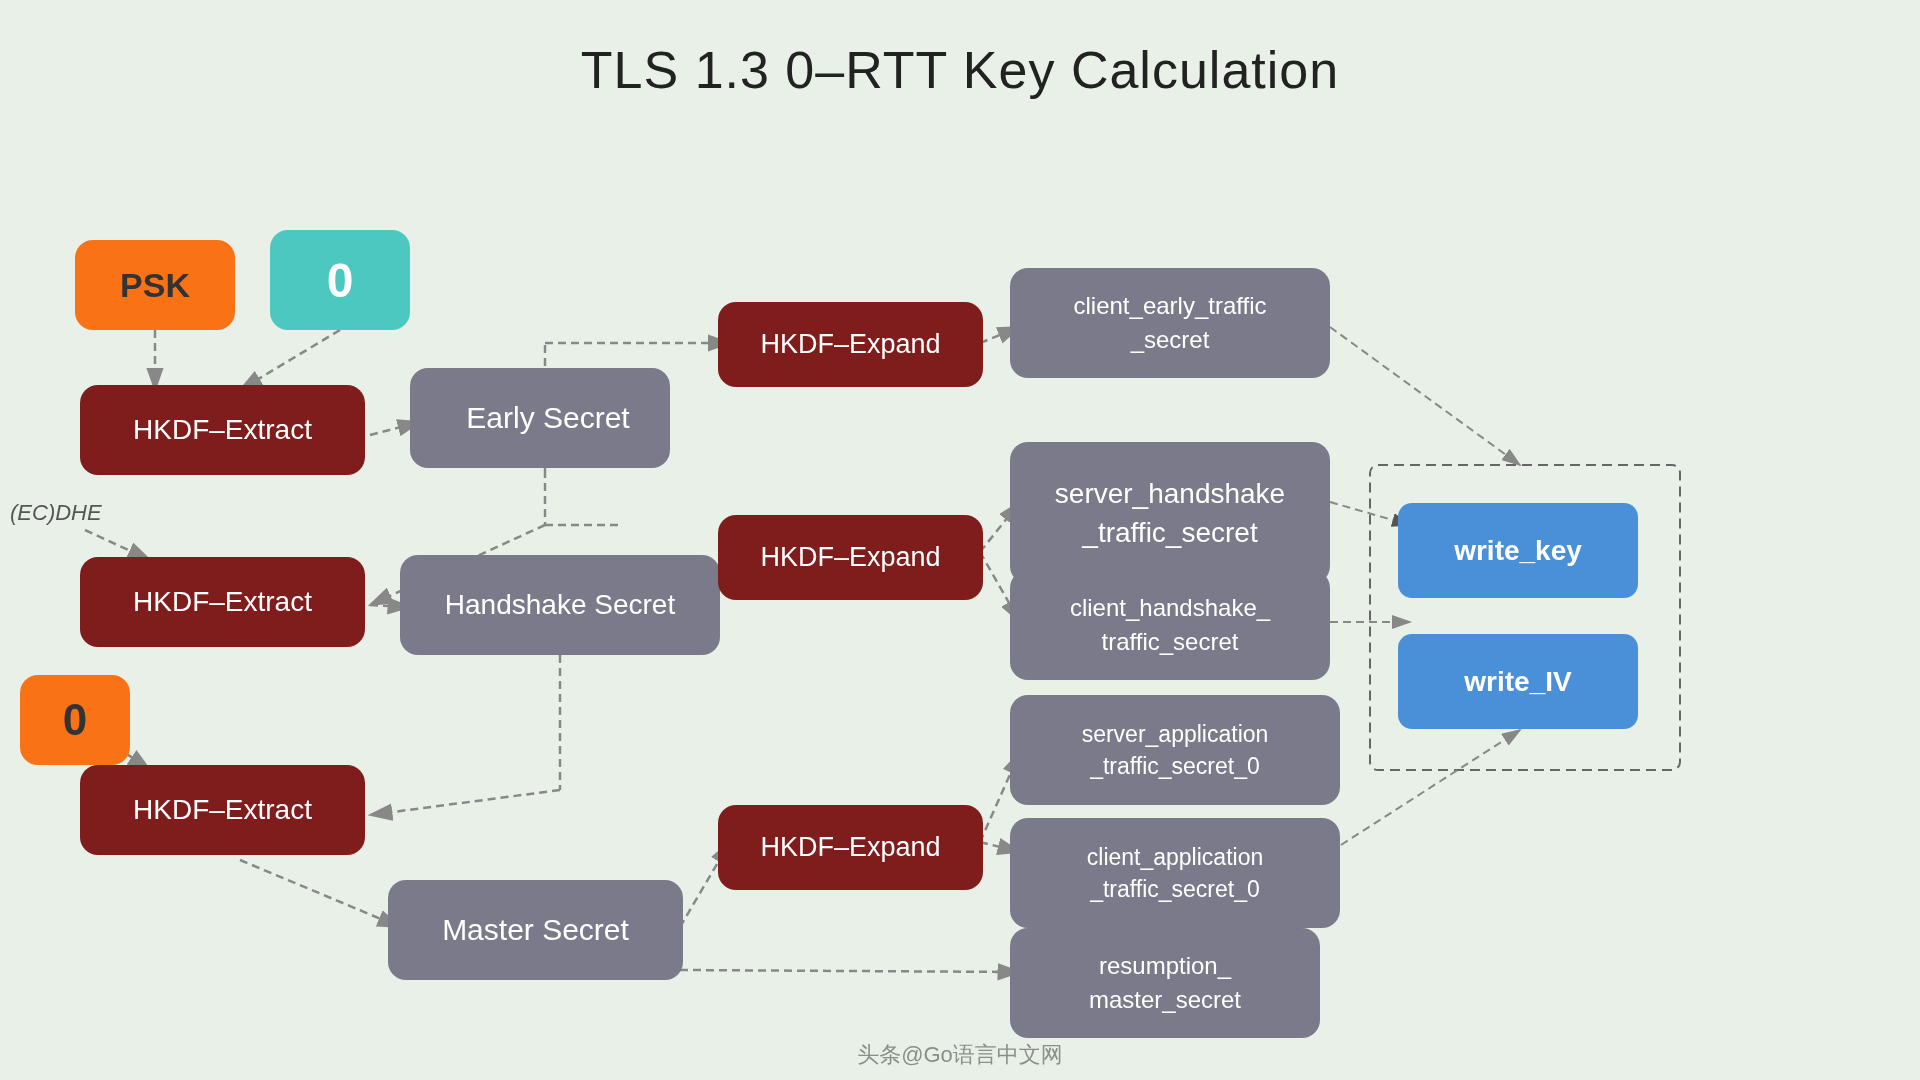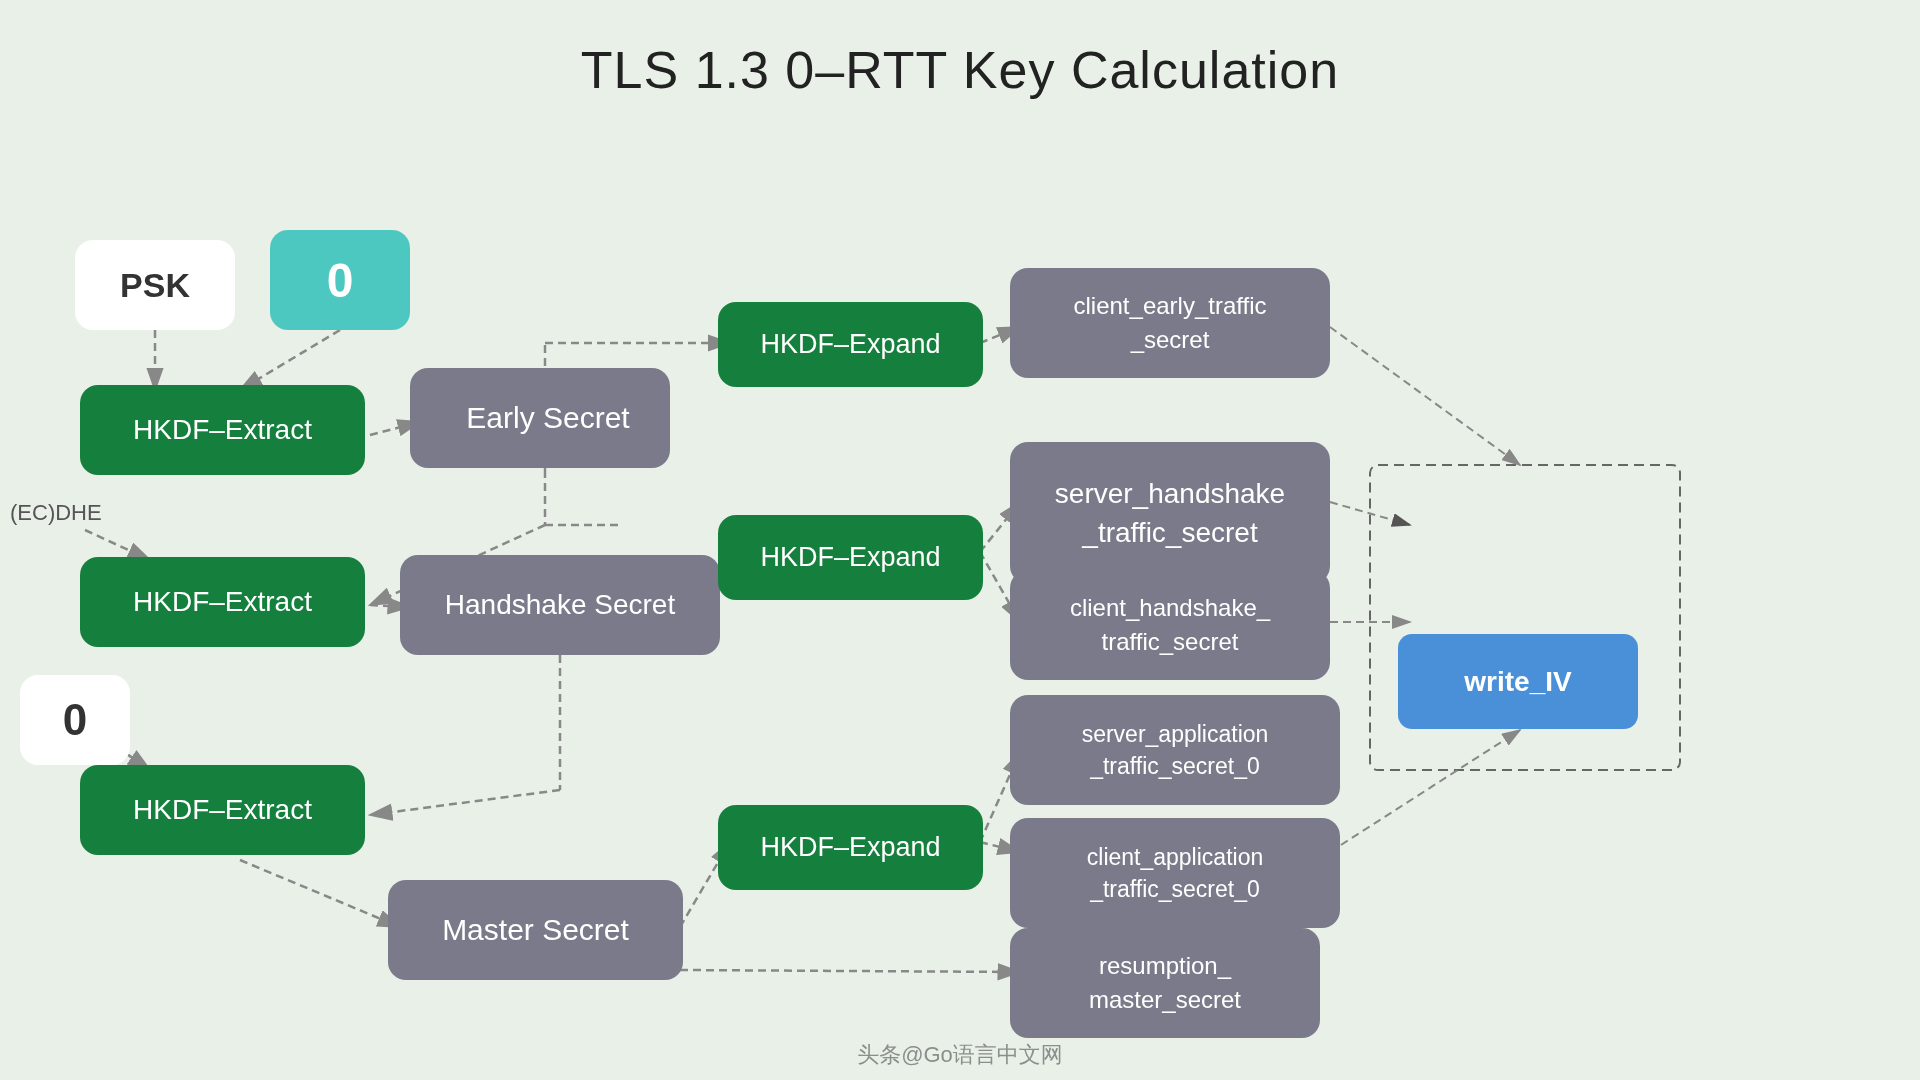--- a/index.html
+++ b/index.html
@@ -31,29 +31,29 @@
       position: absolute;
       display: flex;
       align-items: center;
       justify-content: center;
       text-align: center;
       border-radius: 18px;
       font-size: 28px;
       font-weight: 500;
     }
     .node-yellow {
-      background: #ffffff;
+      background: #f97316;
       color: #333;
     }
     .node-teal {
       background: #4dc8c0;
       color: #fff;
     }
     .node-pink {
-      background: #15803d;
+      background: #7f1d1d;
       color: #fff;
     }
     .node-gray {
       background: #7a7a8a;
       color: #fff;
     }
     .node-blue {
       background: #4a90d9;
       color: #fff;
     }
@@ -152,21 +152,21 @@
   </div>
 
   <div class="node node-pink" style="left:80px; top:275px; width:285px; height:90px; font-size:28px;">
     HKDF–Extract
   </div>
 
   <div class="node node-gray" style="left:410px; top:258px; width:260px; height:100px; font-size:30px;padding-left:16px;">
     Early Secret
   </div>
 
-  <div style="position:absolute; left:10px; top:390px; font-size:22px; color:#555; ">
+  <div style="position:absolute; left:10px; top:390px; font-size:22px; color:#555; font-style:italic;">
     (EC)DHE
   </div>
 
   <div class="node node-pink" style="left:80px; top:447px; width:285px; height:90px; font-size:28px;">
     HKDF–Extract
   </div>
 
   <div class="node node-gray" style="left:400px; top:445px; width:320px; height:100px; font-size:28px;">
     Handshake Secret
   </div>
@@ -212,20 +212,23 @@
   </div>
 
   <div class="node node-gray" style="left:1010px; top:708px; width:330px; height:110px; font-size:23px; line-height:1.4;">
     client_application<br>_traffic_secret_0
   </div>
 
   <div class="node node-gray" style="left:1010px; top:818px; width:310px; height:110px; font-size:24px; line-height:1.4;">
     resumption_<br>master_secret
   </div>
 
+  <div class="node node-blue" style="left:1398px; top:393px; width:240px; height:95px; font-size:28px; font-weight:600; border-radius:14px;">
+    write_key
+  </div>
 
   <div class="node node-blue" style="left:1398px; top:524px; width:240px; height:95px; font-size:28px; font-weight:600; border-radius:14px;">
     write_IV
   </div>
 
 </div>
 
 <div class="watermark">头条@Go语言中文网</div>
 
 </body></html>

